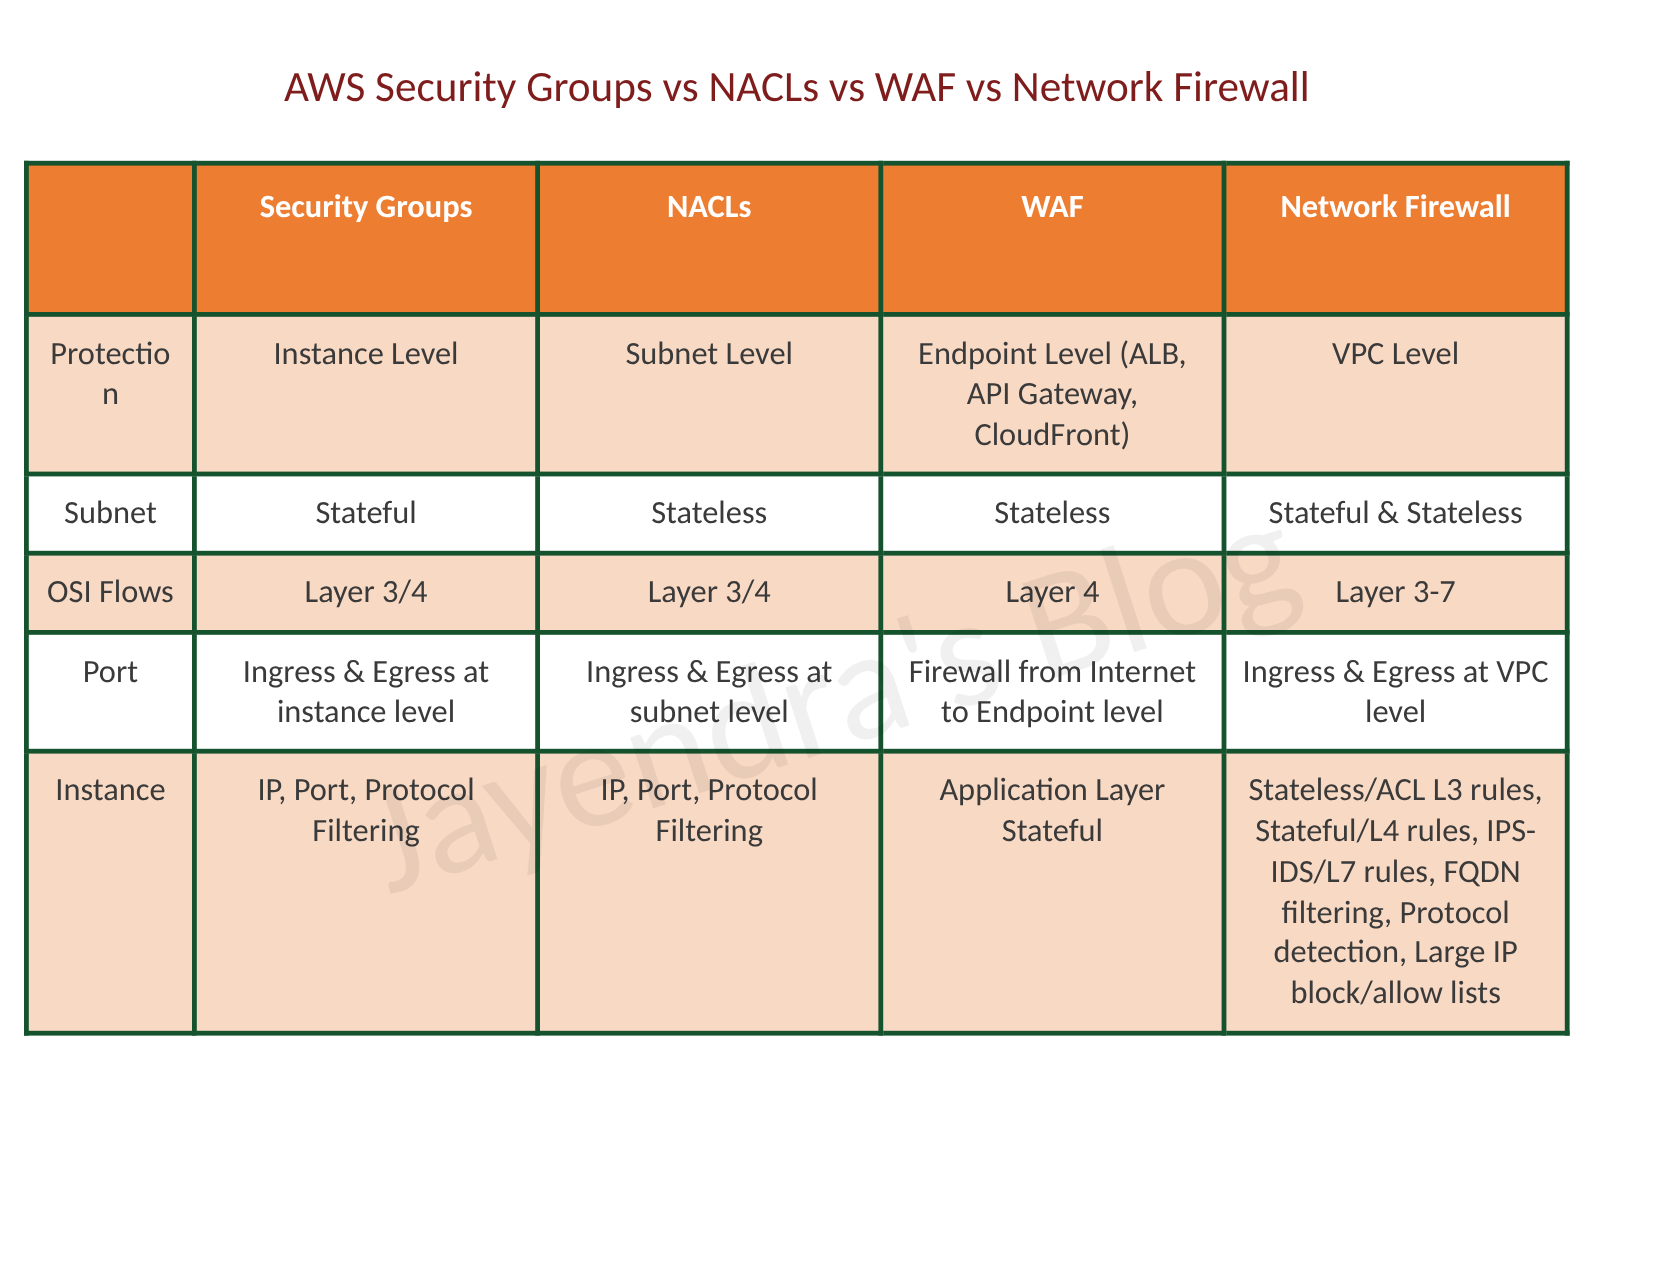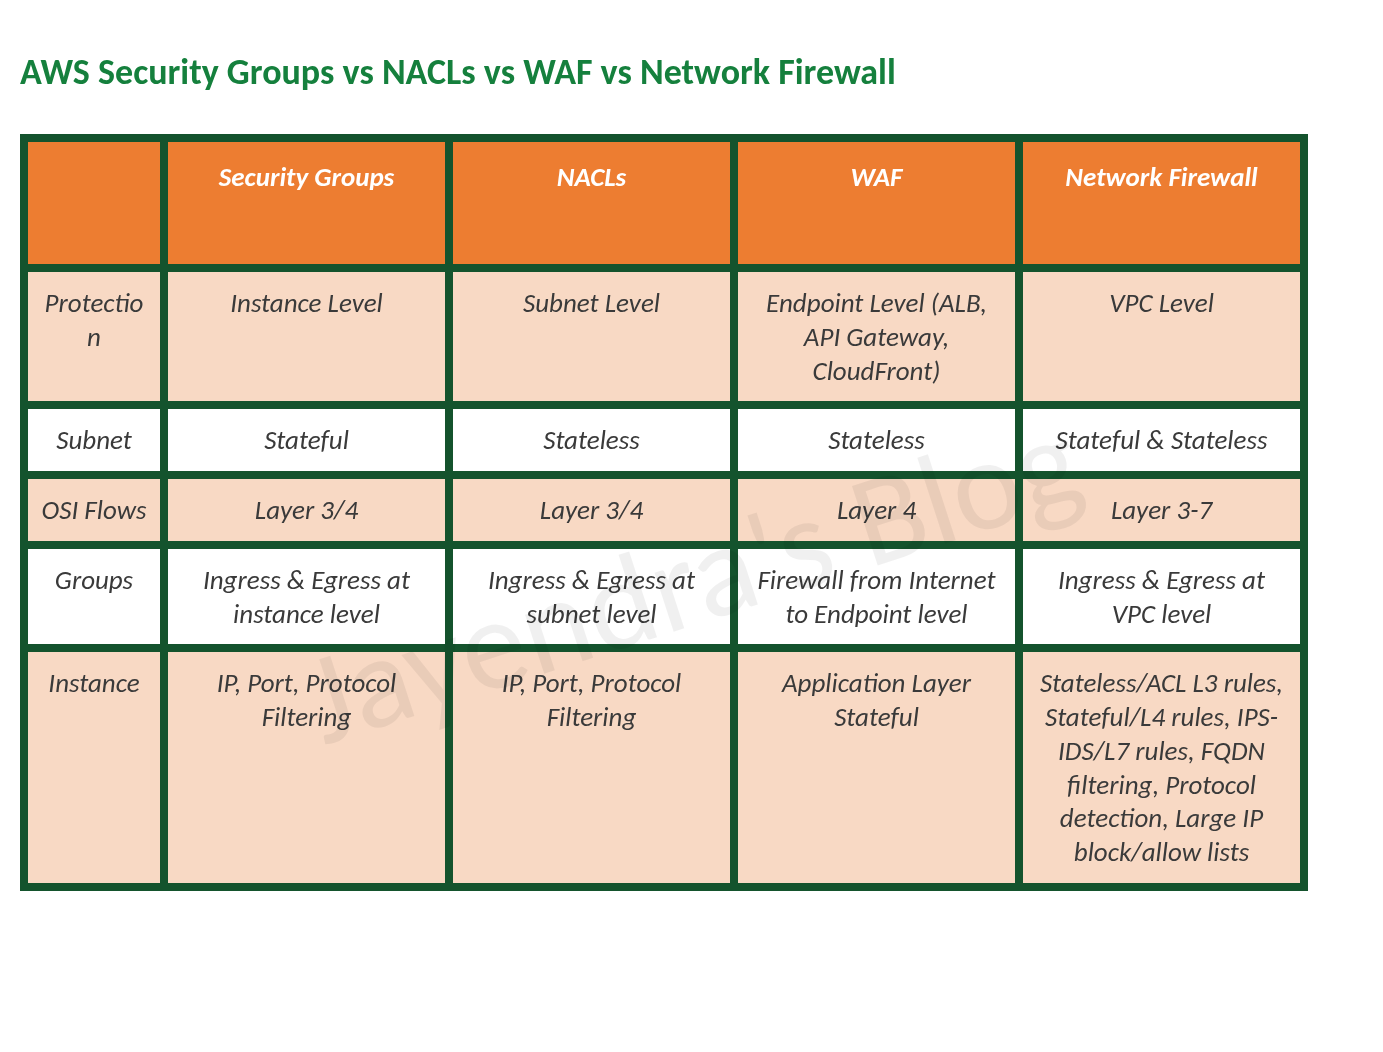--- a/index.html
+++ b/index.html
@@ -10,40 +10,39 @@
     color: #3a3a3a;
   }
   .page {
     width: 1383px;
     min-height: 1052px;
     position: relative;
     box-sizing: border-box;
     padding: 20px 75px 70px 20px;
   }
   .title {
-    text-align: left;
+    text-align: center;
     font-size: 36px;
-    color: #15803d;
+    color: #7f1d1d;
     margin: 30px 0 40px 0;
-    font-weight: 700;
+    font-weight: 400;
   }
   table.cmp {
     border-collapse: collapse;
     width: 100%;
     table-layout: fixed;
   }
   table.cmp th, table.cmp td {
-    border: 8px solid #14532d;
+    border: 4px solid #14532d;
     text-align: center;
     vertical-align: top;
     padding: 14px 12px 14px 12px;
     font-size: 27px;
     line-height: 1.25;
     word-wrap: break-word;
-    font-style: italic;
   }
   table.cmp thead th {
     background: #ED7D31;
     color: #ffffff;
     font-weight: 700;
     height: 90px;
     vertical-align: top;
     padding-top: 18px;
   }
   table.cmp thead th:first-child {
@@ -118,21 +117,21 @@
         <td>Stateful &amp; Stateless</td>
       </tr>
       <tr>
         <td>OSI Flows</td>
         <td>Layer 3/4</td>
         <td>Layer 3/4</td>
         <td>Layer 4</td>
         <td>Layer 3-7</td>
       </tr>
       <tr>
-        <td>Groups</td>
+        <td>Port</td>
         <td>Ingress &amp; Egress at instance level</td>
         <td>Ingress &amp; Egress at subnet level</td>
         <td>Firewall from Internet to Endpoint level</td>
         <td>Ingress &amp; Egress at VPC level</td>
       </tr>
       <tr>
         <td>Instance</td>
         <td>IP, Port, Protocol Filtering</td>
         <td>IP, Port, Protocol Filtering</td>
         <td>Application Layer Stateful</td>

